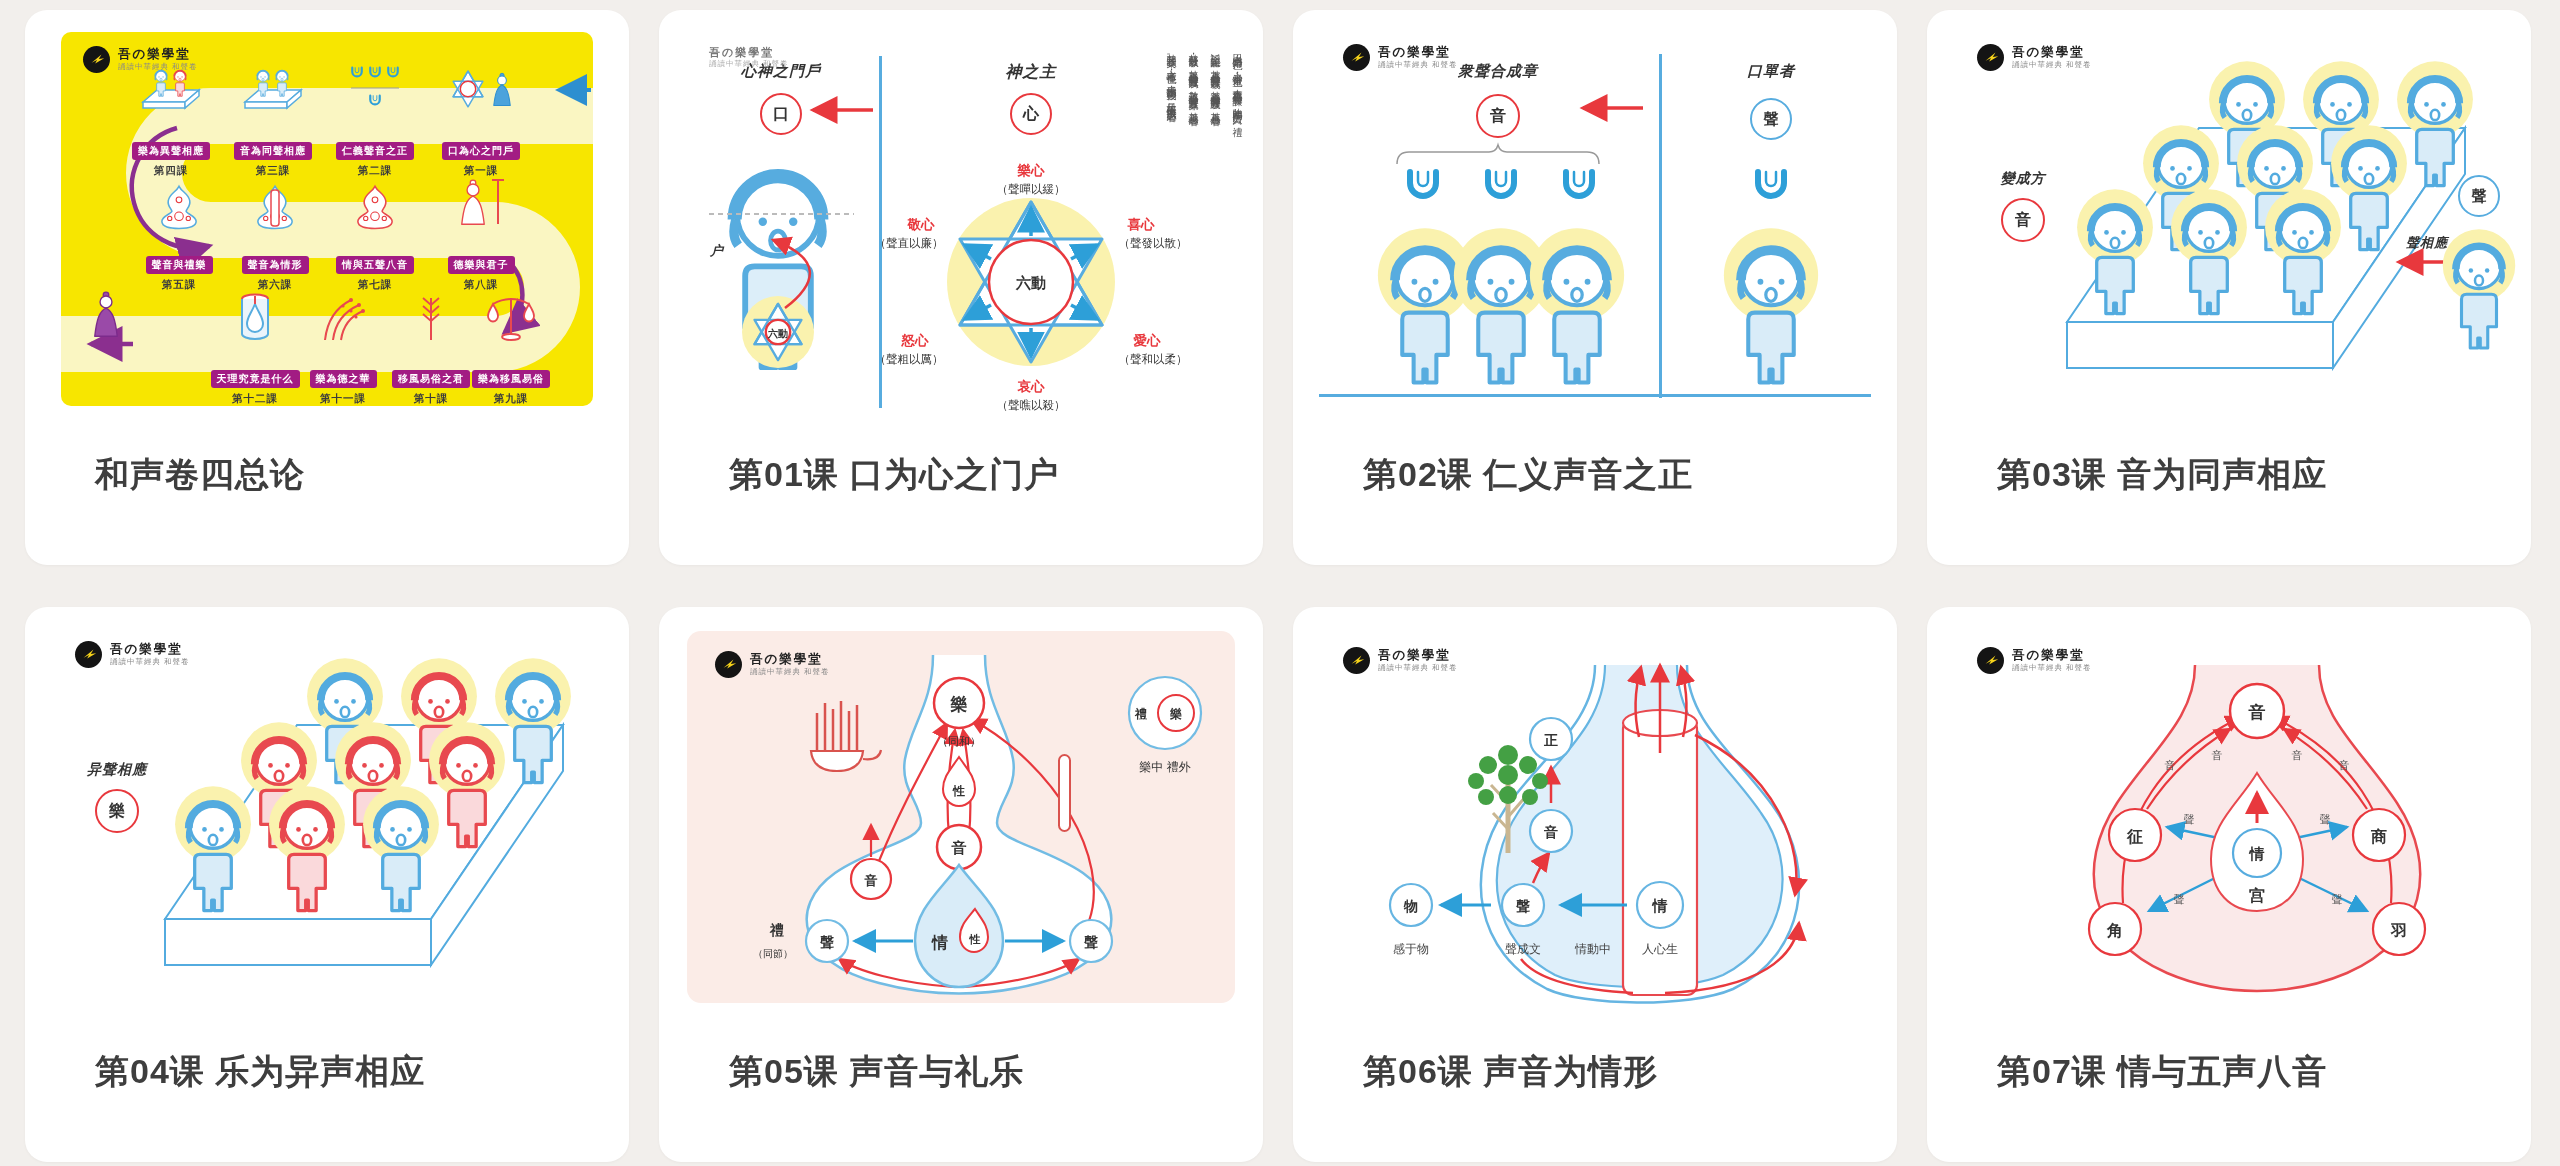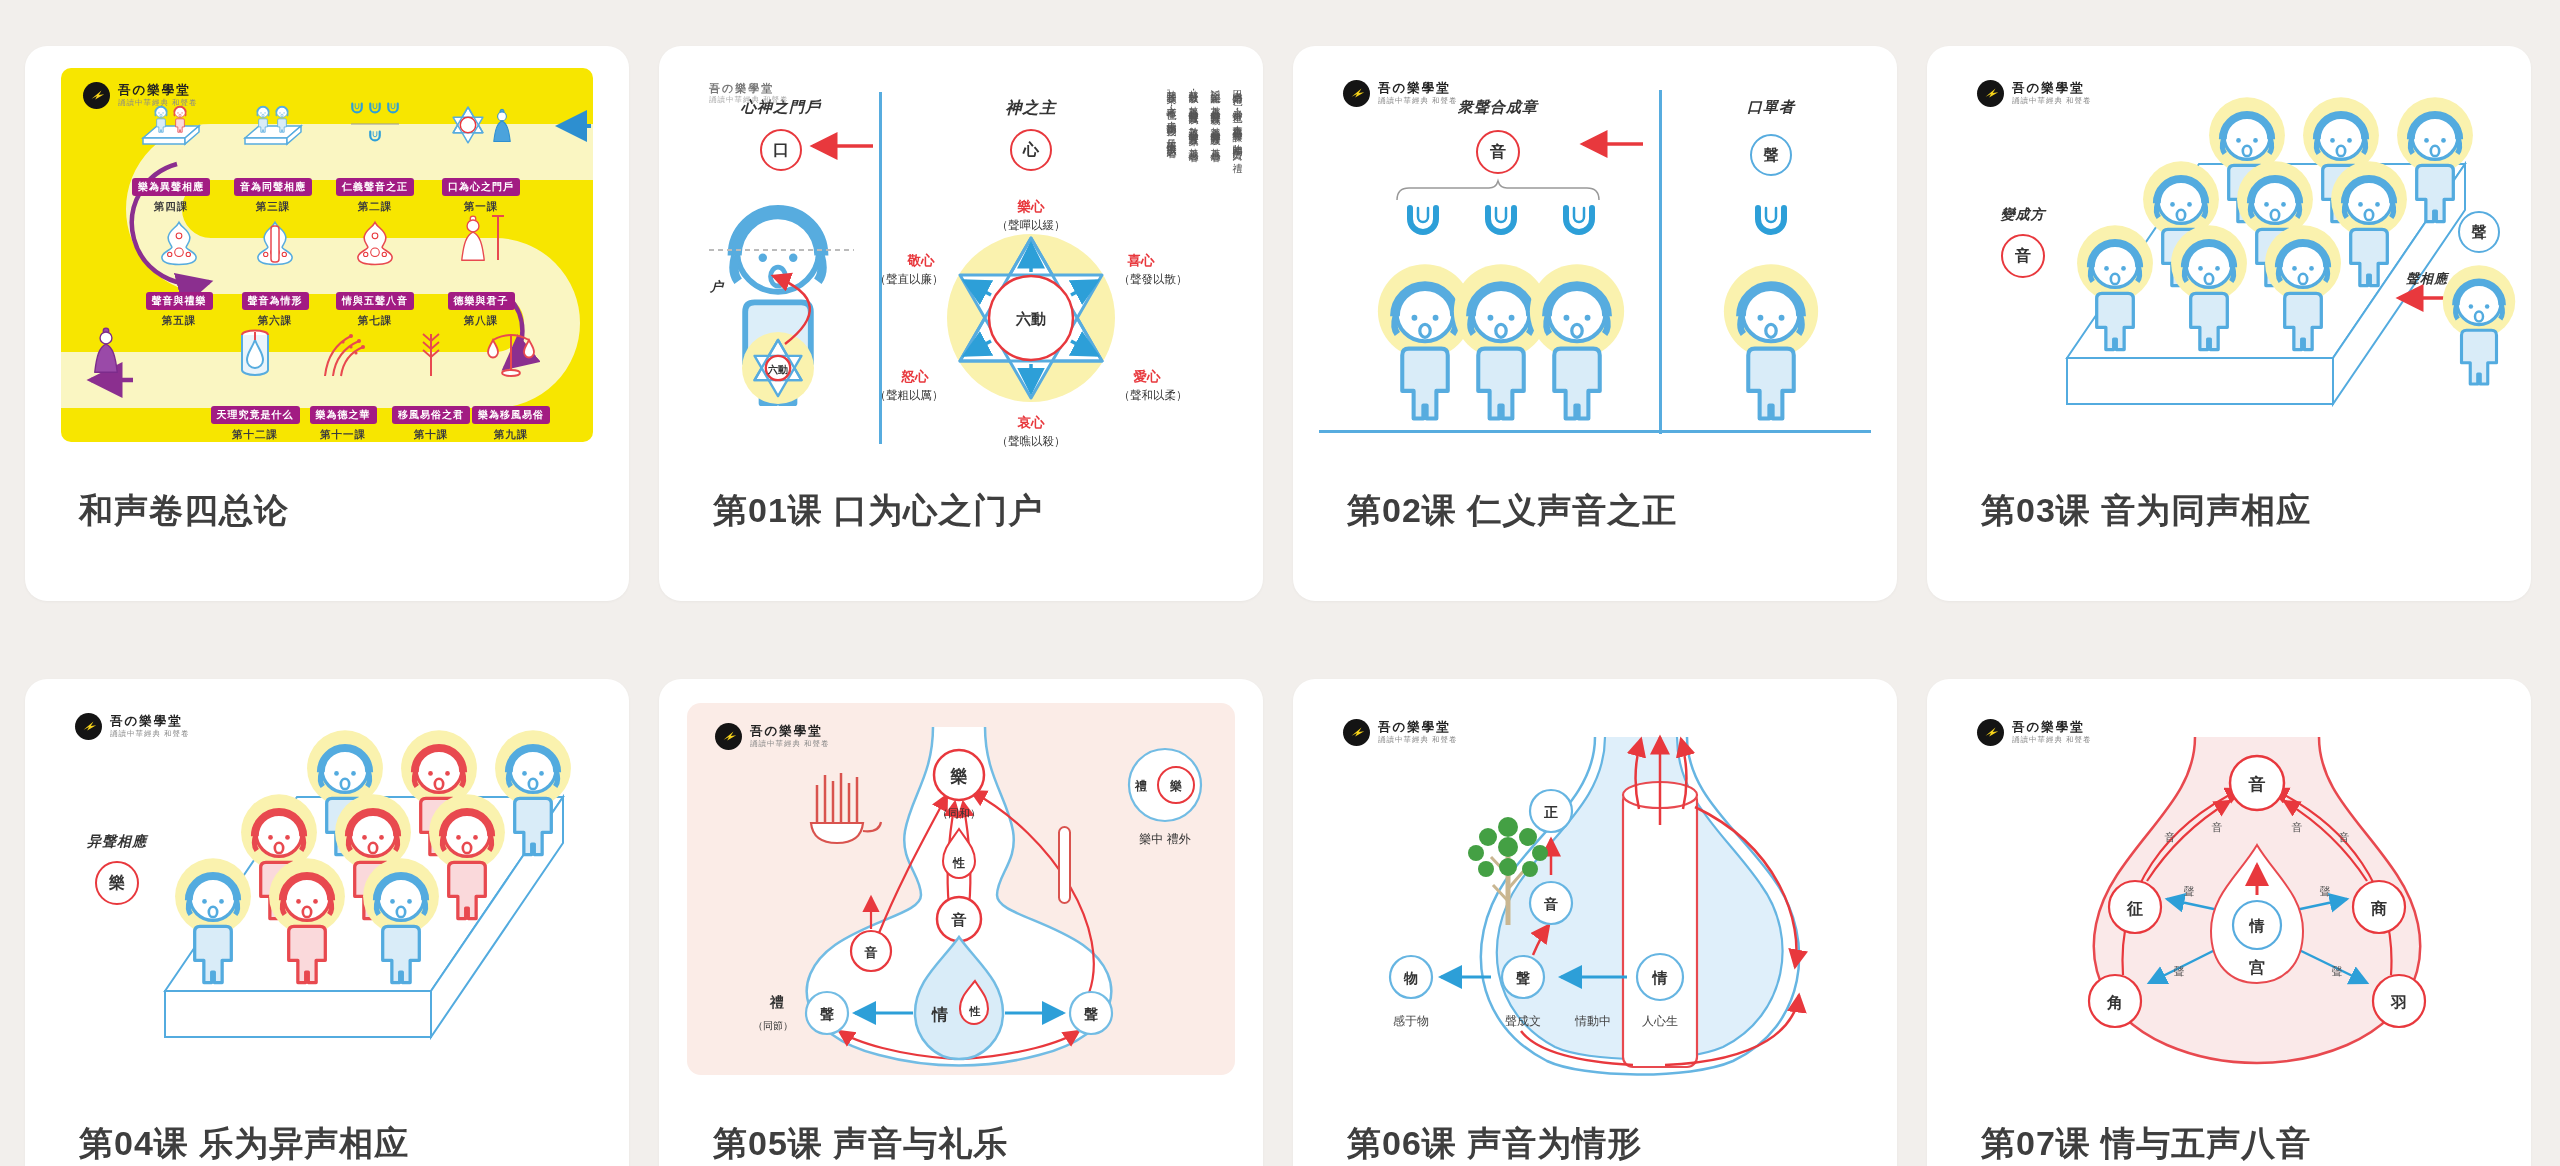--- a/index.html
+++ b/index.html
@@ -1,21 +1,21 @@
 <!DOCTYPE html>
 <html><head>
 <meta charset="utf-8">
 <style>
   * { margin:0; padding:0; box-sizing:border-box; }
   html,body { width:2560px; height:1166px; background:#f2efec; font-family:"Liberation Sans",sans-serif; }
   .page { position:relative; width:2560px; height:1166px; padding:10px 25px; overflow:hidden; }
   .grid-row { display:flex; gap:30px; margin-bottom:42px; }
-  .card { position:relative; width:604px; height:555px; background:#ffffff; border-radius:22px; overflow:hidden; flex:none; box-shadow:0 1px 3px rgba(0,0,0,0.04);margin-top:36px; }
+  .card { position:relative; width:604px; height:555px; background:#ffffff; border-radius:22px; overflow:hidden; flex:none; box-shadow:0 1px 3px rgba(0,0,0,0.04); }
   .art { position:absolute; inset:0; }
-  .card-title { position:absolute; left:54px; top:442px; font-size:34px; font-weight:700; color:#3e3e3e; letter-spacing:1px; }
+  .card-title { position:absolute; left:70px; top:442px; font-size:34px; font-weight:700; color:#3e3e3e; letter-spacing:1px; }
   .absvg { position:absolute; left:0; top:0; }
   
   .brand { position:absolute; display:flex; gap:8px; align-items:center; z-index:6; }
   .brand-badge { width:27px; height:27px; border-radius:50%; background:#141414; display:flex; align-items:center; justify-content:center; flex:none; }
   .brand-name { font-size:12.5px; font-weight:700; color:#222; letter-spacing:2px; line-height:1.2; }
   .brand-sub { font-size:7.5px; color:#888; letter-spacing:1px; }
   .brand--plain .brand-name { color:#777; font-size:11px; }
   .brand--plain .brand-sub { color:#aaa; }
   
   .board { position:absolute; left:36px; top:22px; width:532px; height:374px; background:#F7E600; border-radius:10px; }

